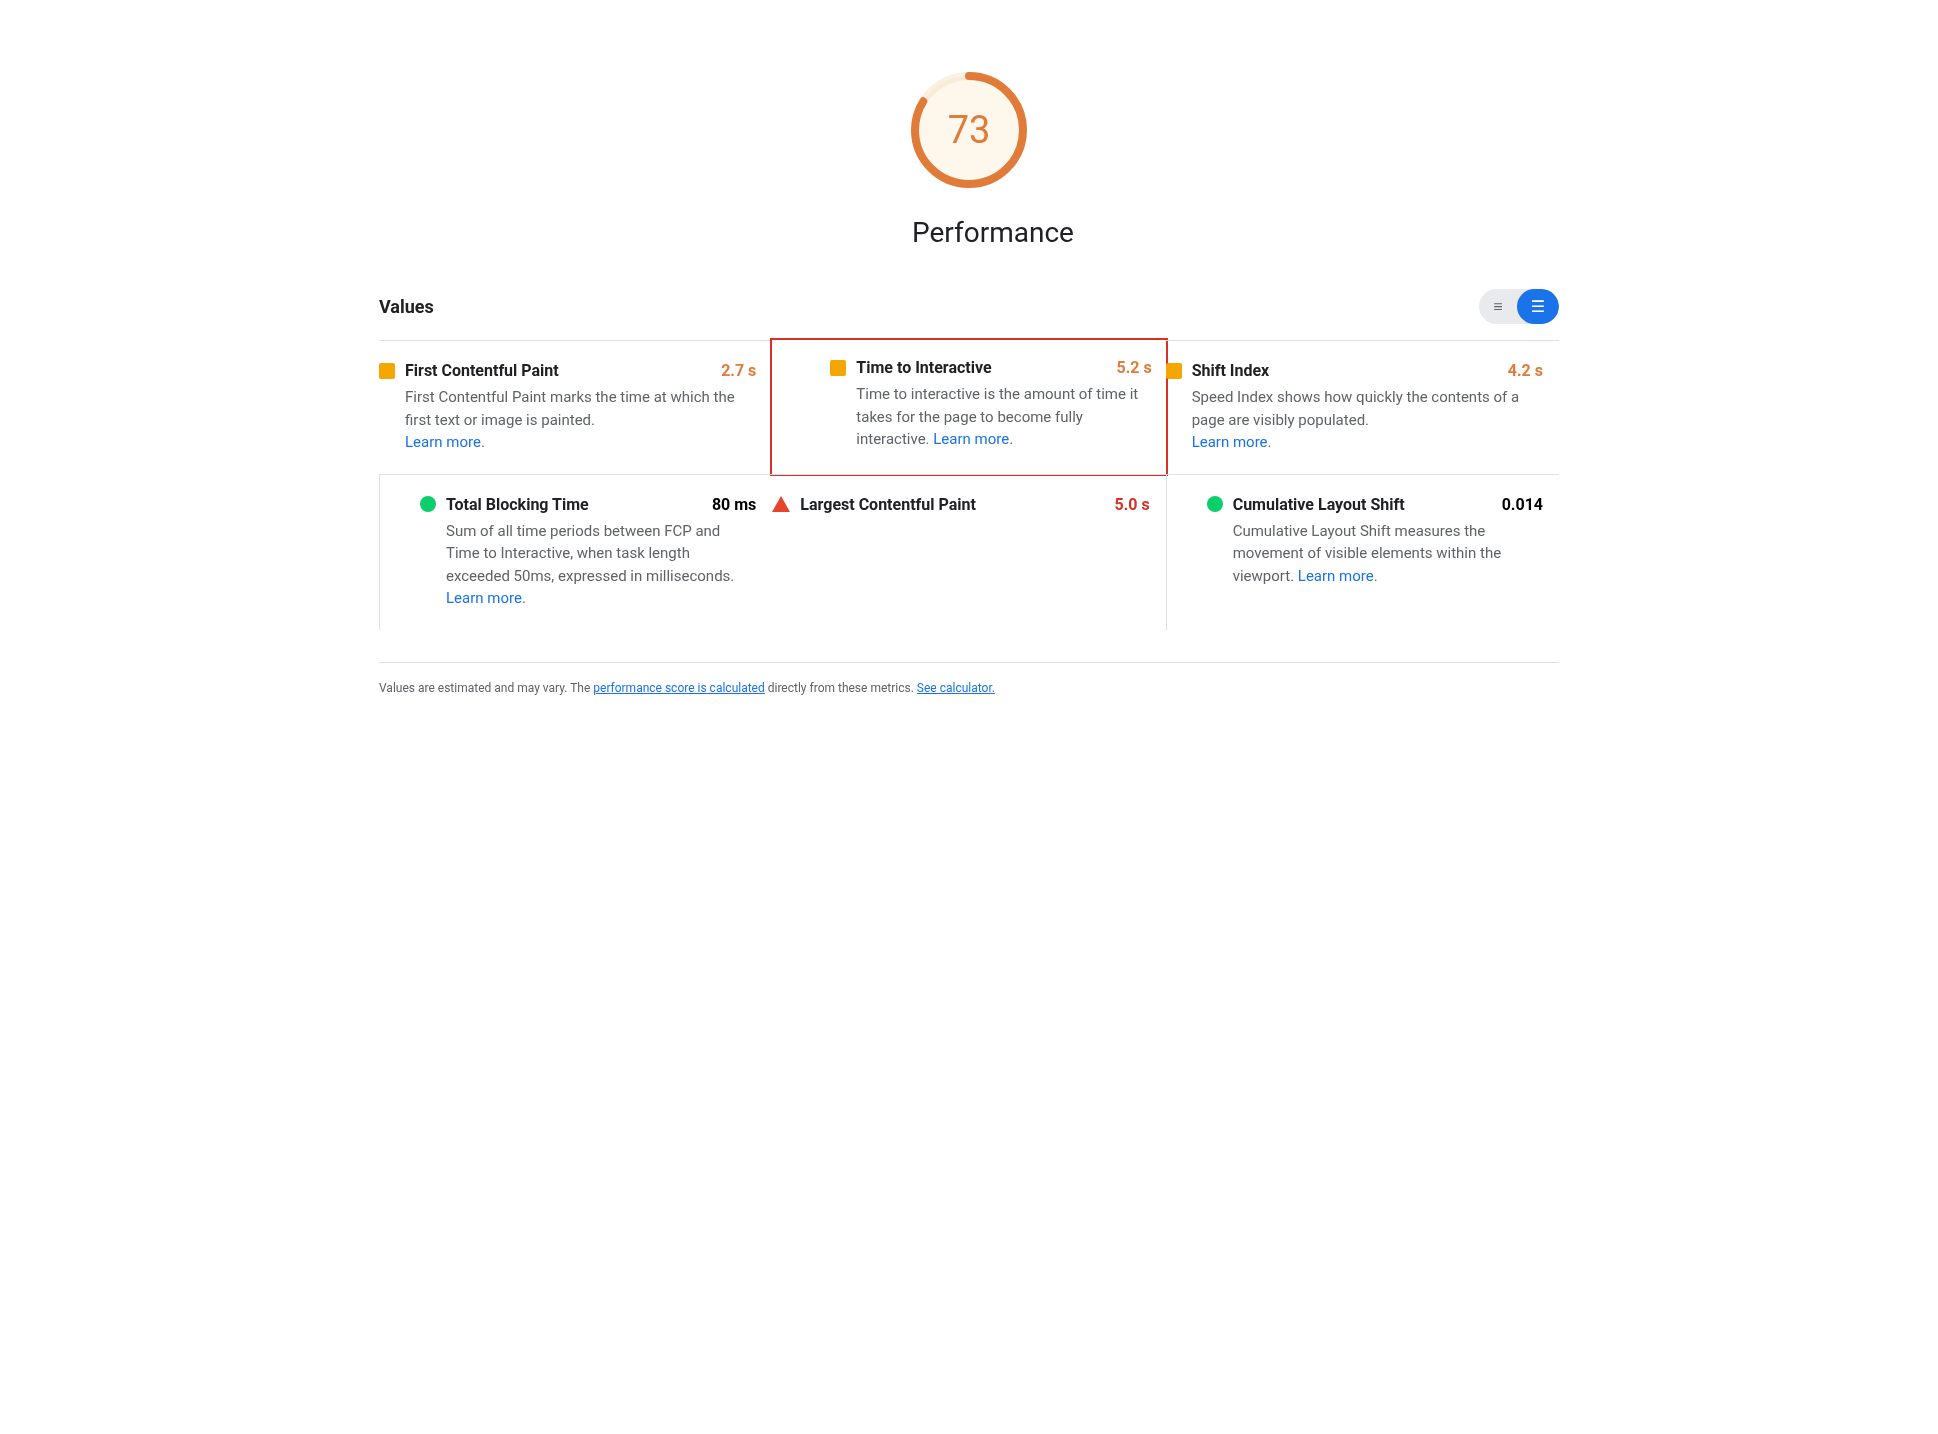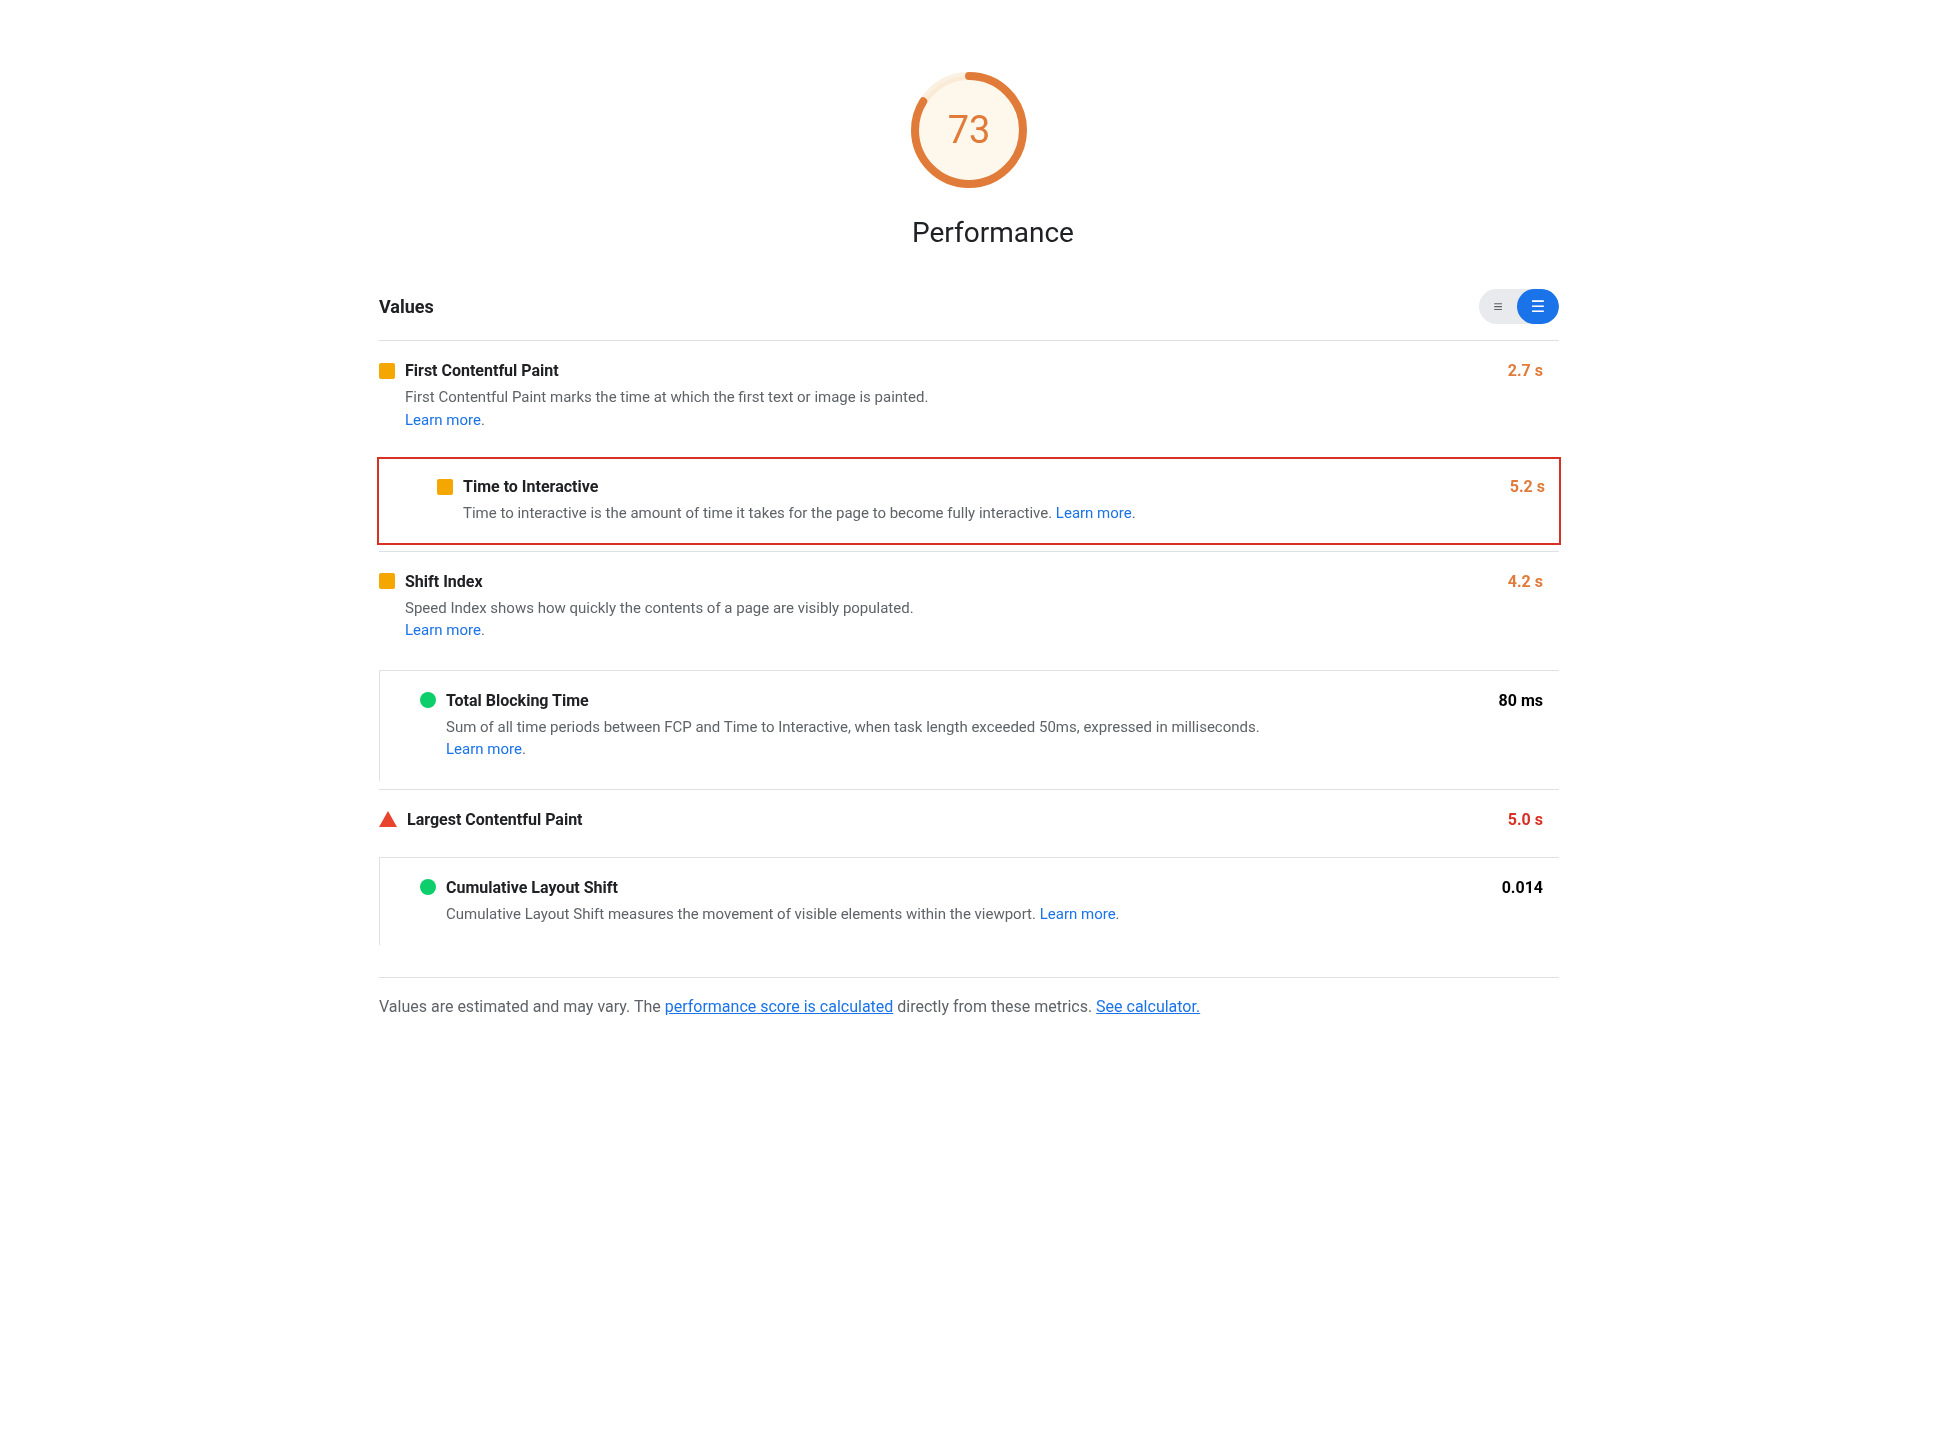--- a/index.html
+++ b/index.html
@@ -80,22 +80,22 @@
       border-radius: 50px;
     }
     .toggle-btn.active {
       background: #1a73e8;
       color: white;
     }
 
     
     .metrics-grid {
       display: grid;
-      grid-template-columns: 1fr;
-      gap: 8px;
+      grid-template-columns: 1fr 1fr 1fr;
+      gap: 0;
     }
     .metric-item {
       padding: 20px 16px 20px 0;
       border-top: 1px solid #e0e0e0;
       position: relative;
     }
     .metric-item.right {
       padding-left: 40px;
       border-left: 1px solid #e0e0e0;
     }
@@ -159,21 +159,21 @@
       color: #1a73e8;
       text-decoration: none;
       font-size: 15px;
     }
 
     
     .footer {
       margin-top: 32px;
       padding-top: 16px;
       border-top: 1px solid #e0e0e0;
-      font-size: 16px;
+      font-size: 12px;
       color: #5f6368;
       line-height: 1.6;
     }
     .footer a {
       color: #1a73e8;
       text-decoration: underline;
     }
   </style>
 </head>
 <body>

